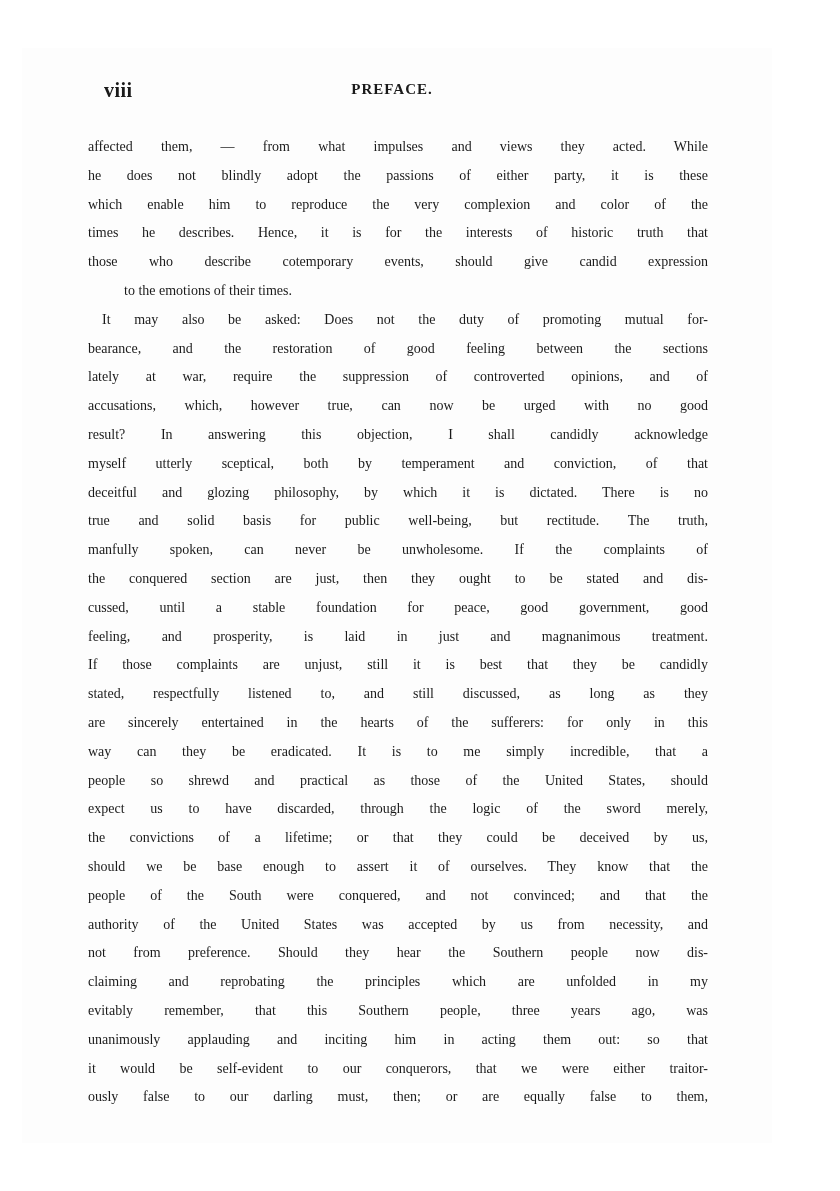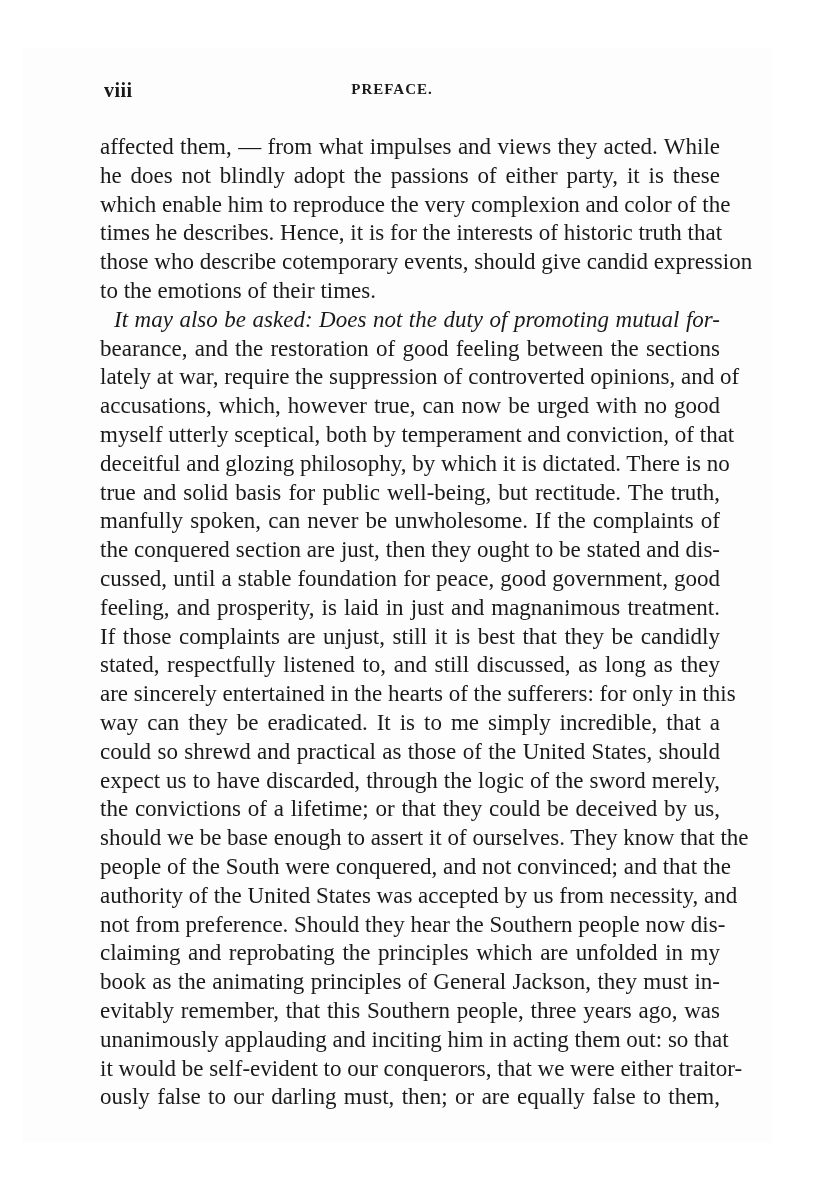--- a/index.html
+++ b/index.html
@@ -36,33 +36,33 @@
   }
   .head-title {
     position: absolute; left: 0; right: 12px; top: 2px;
     text-align: center;
     font-size: 15px;
     letter-spacing: 1px;
     font-weight: bold;
   }
   .body-text {
     position: absolute;
-    top: 133px; left: 12px; width: 620px;
-    font-size: 23px;
+    top: 133px; left: 0; width: 620px;
+    font-size: 14px;
     line-height: 28.8px;
   }
   .line {
     display: block;
     white-space: nowrap;
     text-align: justify;
     text-align-last: justify;
     height: 28.8px;
   }
-  .line.last { text-align-last: left; }
-  .line.indent { padding-left: 14px; font-style: italic; }
+  .line.last { text-align-last: left; margin-left: 36px; }
+  .line.indent { padding-left: 14px; }
 </style>
 </head>
 <body>
 
 <div class="scan"></div>
 
 <div class="page">
   <div class="running-head">
     <span class="folio">viii</span>
     <div class="head-title">PREFACE.</div>
@@ -74,39 +74,39 @@
         <span class="line">which enable him to reproduce the very complexion and color of the</span>
         <span class="line">times he describes. Hence, it is for the interests of historic truth that</span>
         <span class="line">those who describe cotemporary events, should give candid expression</span>
         <span class="line last">to the emotions of their times.</span>
       </div>
       <div>
         <span class="line indent">It may also be asked: Does not the duty of promoting mutual for-</span>
         <span class="line">bearance, and the restoration of good feeling between the sections</span>
         <span class="line">lately at war, require the suppression of controverted opinions, and of</span>
         <span class="line">accusations, which, however true, can now be urged with no good</span>
+        <span class="line">result? In answering this objection, I shall candidly acknowledge</span>
         <span class="line">myself utterly sceptical, both by temperament and conviction, of that</span>
         <span class="line">deceitful and glozing philosophy, by which it is dictated. There is no</span>
         <span class="line">true and solid basis for public well-being, but rectitude. The truth,</span>
         <span class="line">manfully spoken, can never be unwholesome. If the complaints of</span>
         <span class="line">the conquered section are just, then they ought to be stated and dis-</span>
         <span class="line">cussed, until a stable foundation for peace, good government, good</span>
         <span class="line">feeling, and prosperity, is laid in just and magnanimous treatment.</span>
         <span class="line">If those complaints are unjust, still it is best that they be candidly</span>
         <span class="line">stated, respectfully listened to, and still discussed, as long as they</span>
         <span class="line">are sincerely entertained in the hearts of the sufferers: for only in this</span>
         <span class="line">way can they be eradicated. It is to me simply incredible, that a</span>
-        <span class="line">could so shrewd and practical as those of the United States, should</span>
+        <span class="line">people so shrewd and practical as those of the United States, should</span>
         <span class="line">expect us to have discarded, through the logic of the sword merely,</span>
         <span class="line">the convictions of a lifetime; or that they could be deceived by us,</span>
         <span class="line">should we be base enough to assert it of ourselves. They know that the</span>
         <span class="line">people of the South were conquered, and not convinced; and that the</span>
         <span class="line">authority of the United States was accepted by us from necessity, and</span>
         <span class="line">not from preference. Should they hear the Southern people now dis-</span>
         <span class="line">claiming and reprobating the principles which are unfolded in my</span>
-        <span class="line">book as the animating principles of General Jackson, they must in-</span>
         <span class="line">evitably remember, that this Southern people, three years ago, was</span>
         <span class="line">unanimously applauding and inciting him in acting them out: so that</span>
         <span class="line">it would be self-evident to our conquerors, that we were either traitor-</span>
         <span class="line">ously false to our darling must, then; or are equally false to them,</span>
       </div>
     </div>
 </div>
 
 </body></html>

